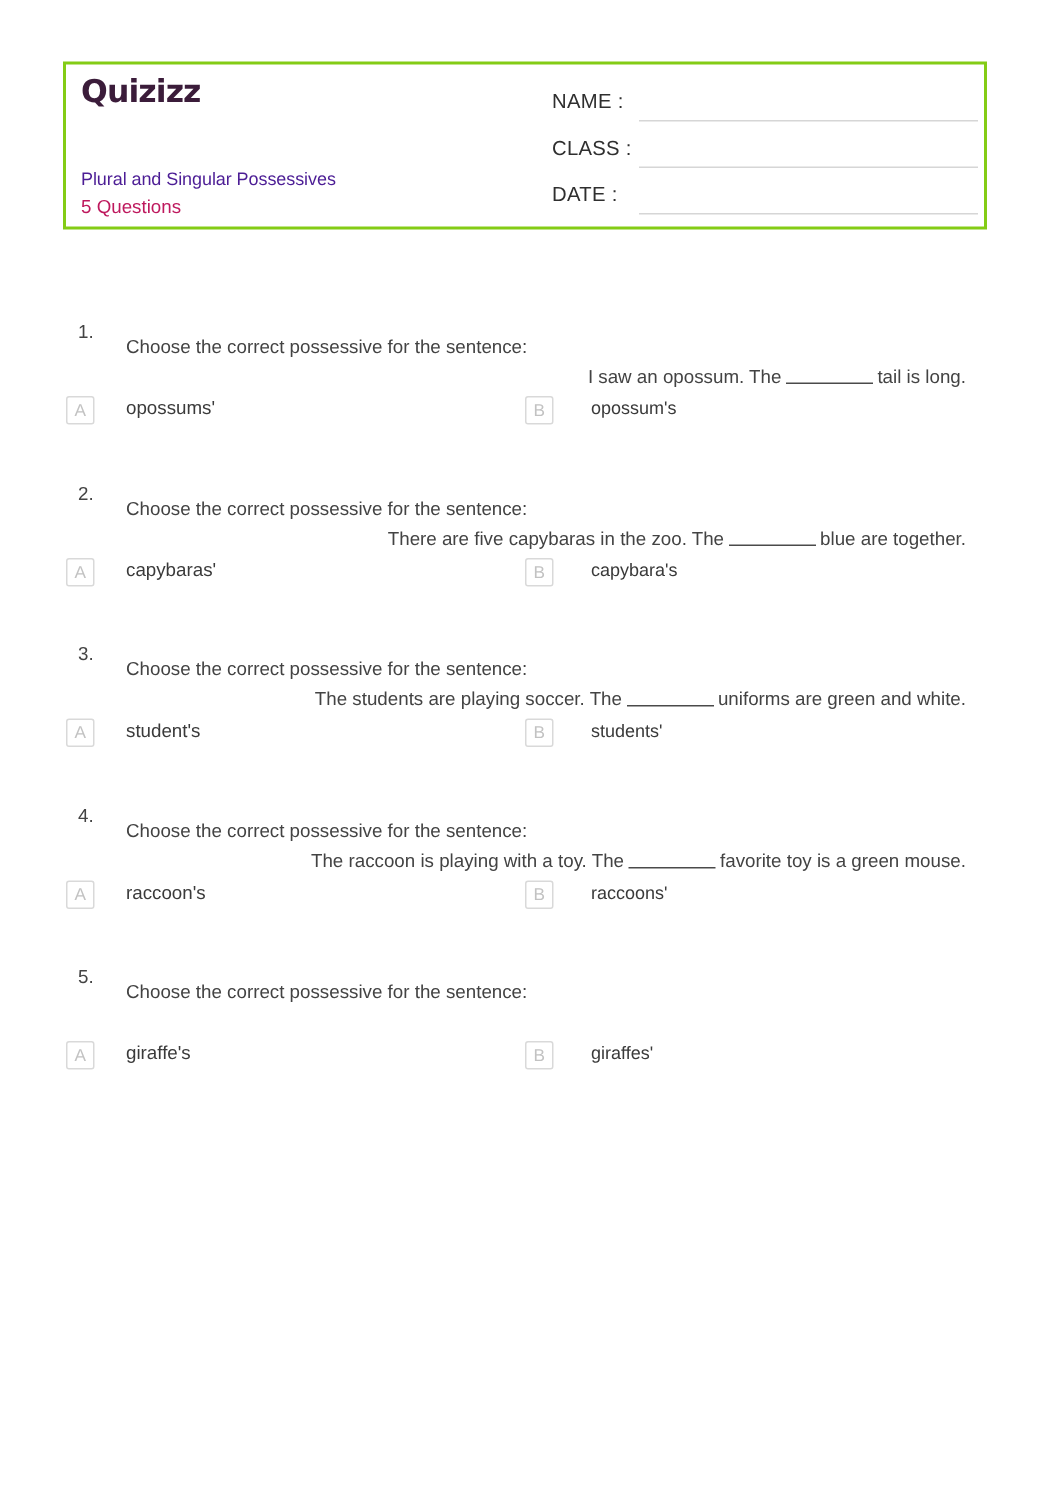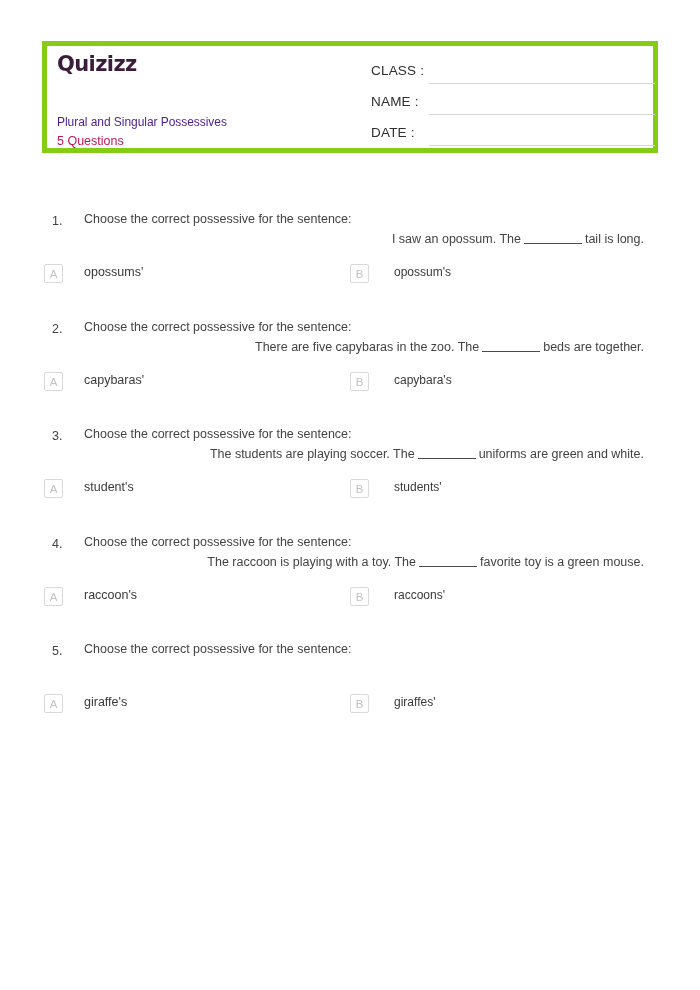--- a/index.html
+++ b/index.html
@@ -16,21 +16,21 @@
     -webkit-font-smoothing: antialiased;
   }
 
   
   .header-card {
     position: absolute;
     left: 42px;
     top: 41px;
     width: 616px;
     height: 112px;
-    border: 5px solid #84cc16;
+    border: 2px solid #84cc16;
     box-sizing: border-box;
     background: #ffffff;
   }
 
   .brand-block {
     position: absolute;
     left: 10px;
     top: 8px;
     width: 300px;
   }
@@ -107,21 +107,21 @@
     left: 52px;
     top: 9px;
     width: 26px;
     font-size: 12.5px;
     color: #434343;
     text-align: left;
   }
   .q-text {
     position: absolute;
     left: 84px;
-    top: 4px;
+    top: 16px;
     width: 560px;
     font-size: 12.5px;
     color: #434343;
     line-height: 20px;
   }
   .q-line2 {
     display: block;
     text-align: right;
   }
   .blank {
@@ -187,26 +187,26 @@
   <div class="brand-block">
     <div class="brand-logo">Quizizz</div>
   </div>
 
   <div class="quiz-title">Plural and Singular Possessives</div>
   <div class="quiz-subtitle">5 Questions</div>
 
   <div class="fields">
 
     <div class="field-row">
+      <span class="field-label">NAME :</span>
+      <span class="field-line"></span>
+    </div>
+
+    <div class="field-row">
       <span class="field-label">CLASS :</span>
-      <span class="field-line"></span>
-    </div>
-
-    <div class="field-row">
-      <span class="field-label">NAME :</span>
       <span class="field-line"></span>
     </div>
 
     <div class="field-row">
       <span class="field-label">DATE  :</span>
       <span class="field-line"></span>
     </div>
 
   </div>
 </div>
@@ -231,21 +231,21 @@
         <span class="option-text">opossum's</span>
       </div>
     </div>
   </div>
 
   <div class="question-block">
     <div class="q-number">2.</div>
     <div class="q-text">
       <span>Choose the correct possessive for the sentence:</span>
       <span class="q-line2">
-        <span>There are five capybaras in the zoo. The</span><span class="blank"></span><span>beds are together.</span>
+        <span>There are five capybaras in the zoo. The</span><span class="blank"></span><span>blue are together.</span>
       </span>
     </div>
     <div class="options">
       <div class="option option-a">
         <span class="option-badge">A</span>
         <span class="option-text">capybaras'</span>
       </div>
       <div class="option option-b">
         <span class="option-badge">B</span>
         <span class="option-text">capybara's</span>

